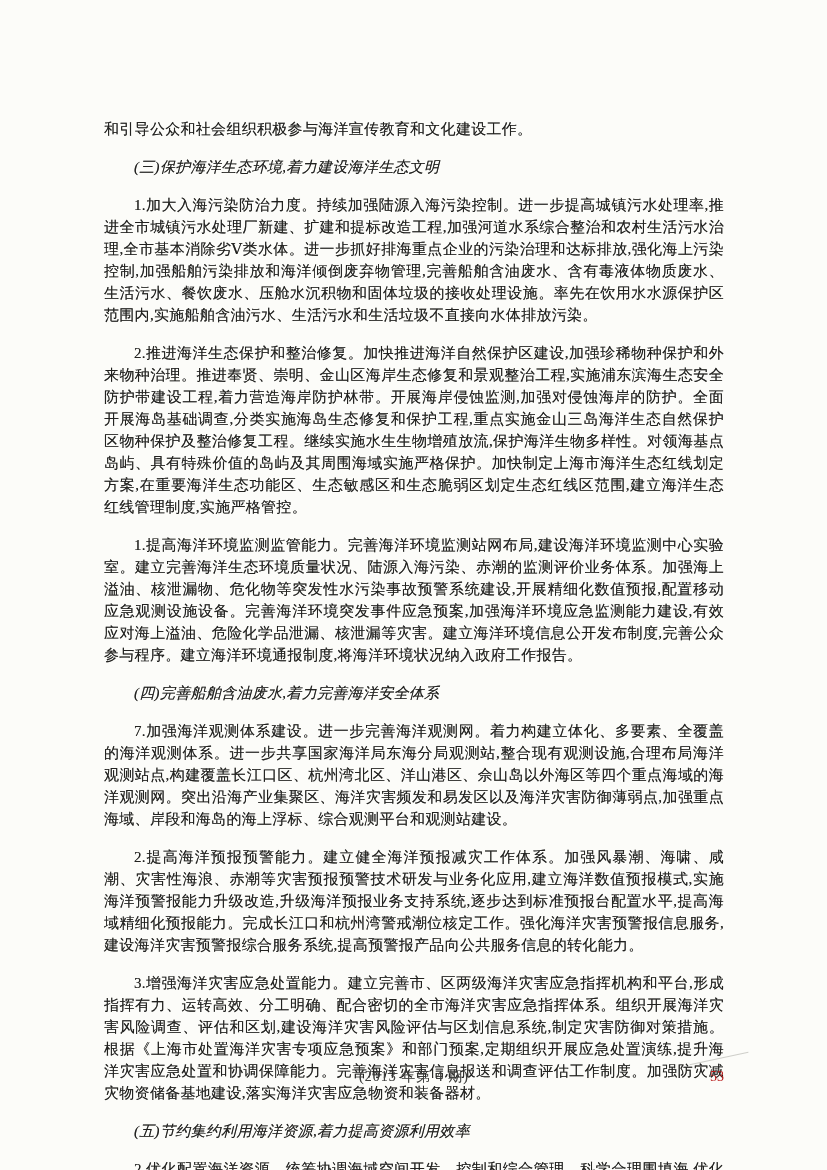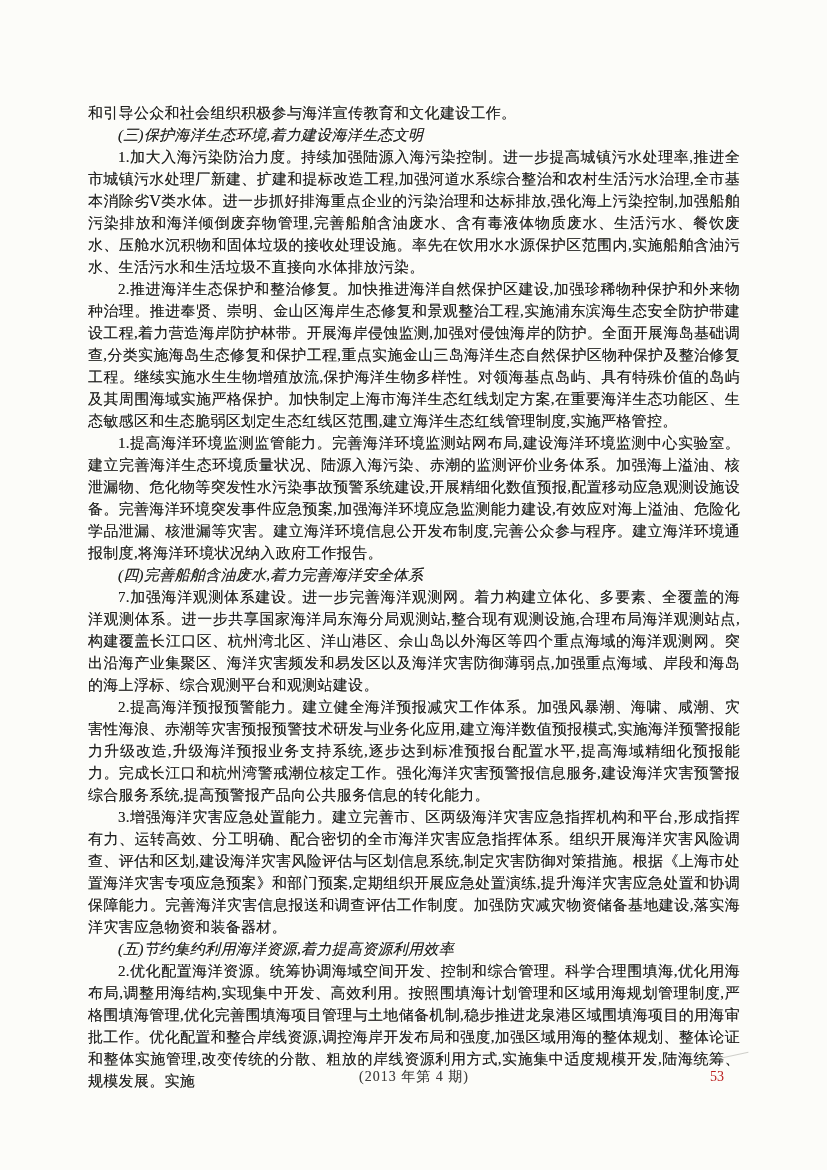--- a/index.html
+++ b/index.html
@@ -17,21 +17,21 @@
     font-family: "Liberation Serif", "DejaVu Serif", serif;
     color: #222220;
   }
   .content {
     position: absolute;
     left: 88px;
     top: 102px;
     width: 652px;
   }
   .content p {
-    margin: 0;
+    margin: 16px;
     font-size: 15px;
     line-height: 22px;
     text-align: justify;
     text-justify: inter-ideograph;
     letter-spacing: 0.3px;
     text-shadow: 0 0 0.6px rgba(20,20,20,0.55);
   }
   .para {
     text-indent: 2em;
   }

